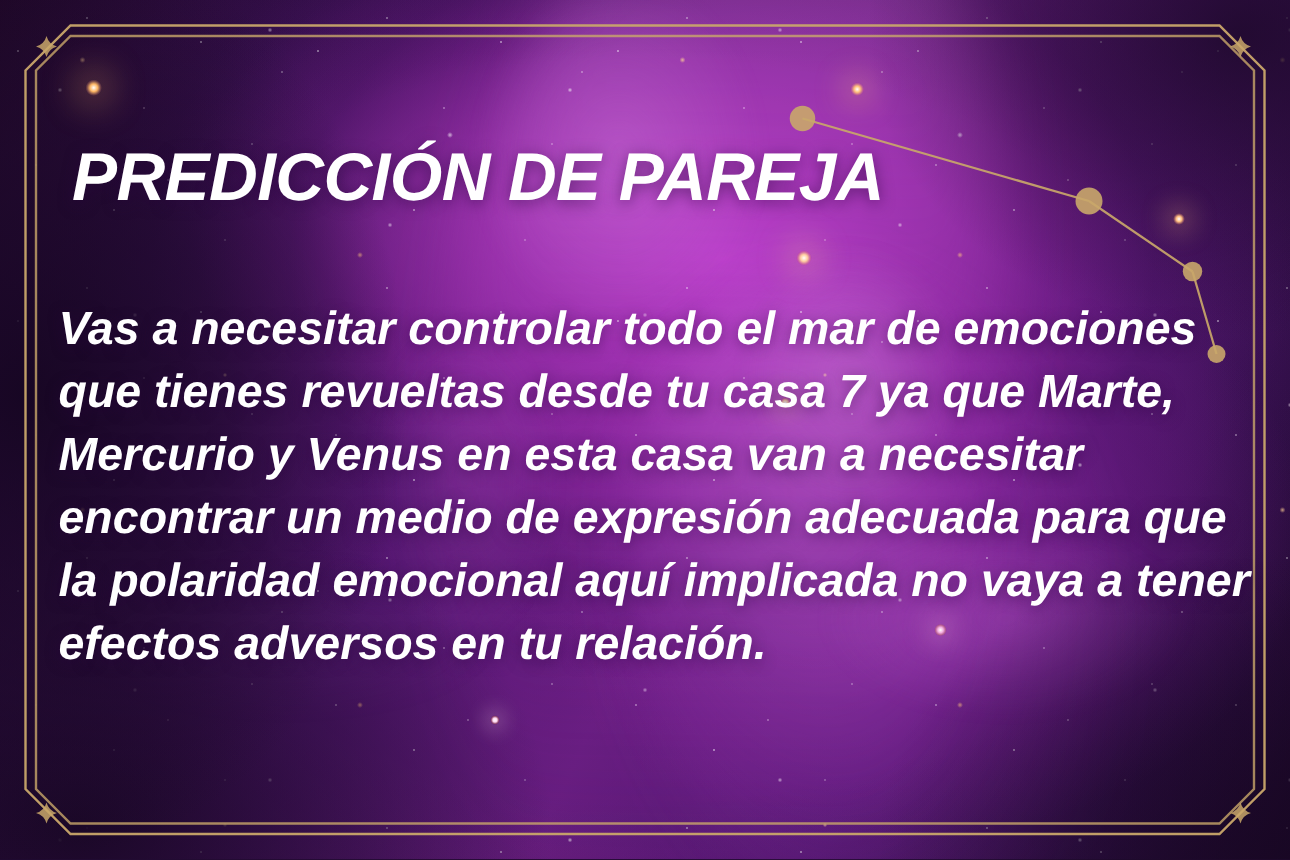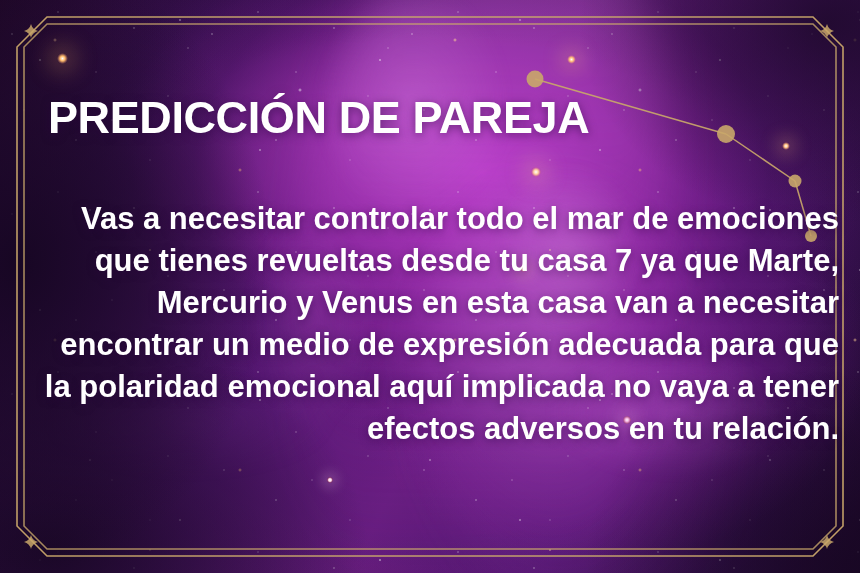--- a/index.html
+++ b/index.html
@@ -103,21 +103,21 @@
   
   .glowstar{position:absolute;border-radius:50%;pointer-events:none;}
 
   
   .frame-svg{position:absolute;inset:0;width:860px;height:573px;}
 
   
   .constellation{position:absolute;inset:0;width:860px;height:573px;}
 
   
-  .content{position:absolute;left:0;top:0;width:860px;height:573px;}
+  .content{position:absolute;left:0;top:0;width:860px;height:573px;font-style:italic;}
 
   #title{
     position:absolute;
     left:48px;top:92px;
     margin:0;
     font-size:45px;
     font-weight:bold;
     letter-spacing:-0.4px;
     color:#ffffff;
     text-shadow:0 2px 10px rgba(40,5,60,.55);
@@ -126,21 +126,20 @@
   #body-text{
     position:absolute;
     left:39px;top:198px;
     width:800px;
     margin:0;
     font-size:31px;
     font-weight:bold;
     line-height:42px;
     color:#ffffff;
     text-shadow:0 2px 9px rgba(40,5,60,.5);
-    text-align:right;
   }
 </style>
 </head>
 <body>
 
 <div id="card">
 
   <div class="bg bg-base"></div>
   <div class="bg-figure"></div>
   <div class="bg-figure2"></div>

